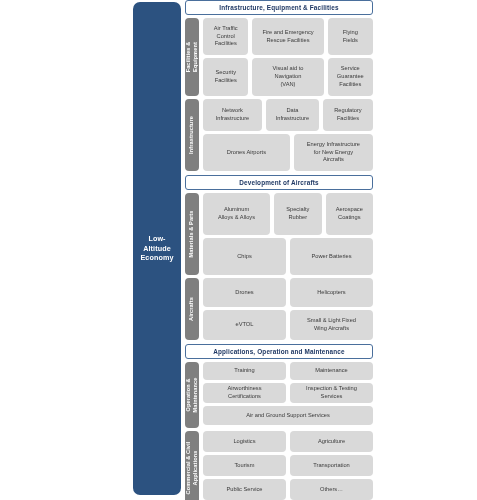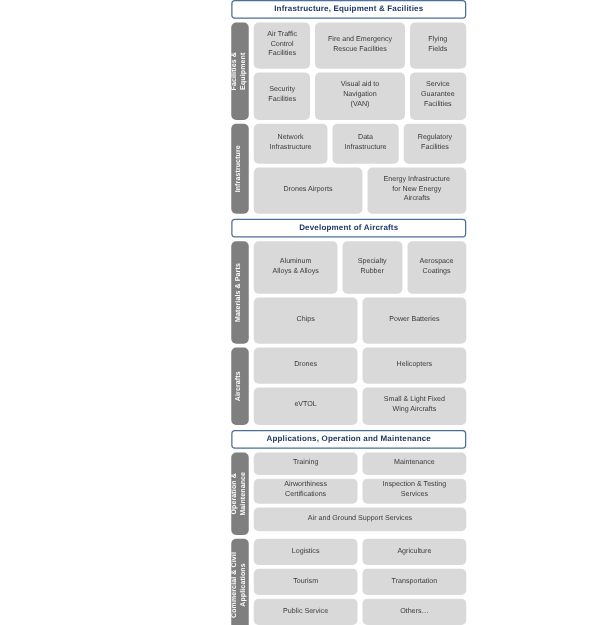--- a/index.html
+++ b/index.html
@@ -122,20 +122,25 @@
     box-sizing: border-box;
     white-space: pre-line;
   }
   .header-spacer { height: 4px; }
 </style>
 </head>
 <body>
 
 <div id="canvas">
 
+  <div class="spine">
+    <div class="spine-label">Low-
+Altitude
+Economy</div>
+  </div>
 
   <div class="content" id="content-root">
       <div class="section-header">Infrastructure, Equipment &amp; Facilities</div>
       <div class="group" style="height: 78px;">
         <div class="group-tab">
           <div class="group-tab-text">Facilities &amp;
 Equipment</div>
         </div>
         <div class="group-rows">
           <div class="row" style="height: 37px;">

